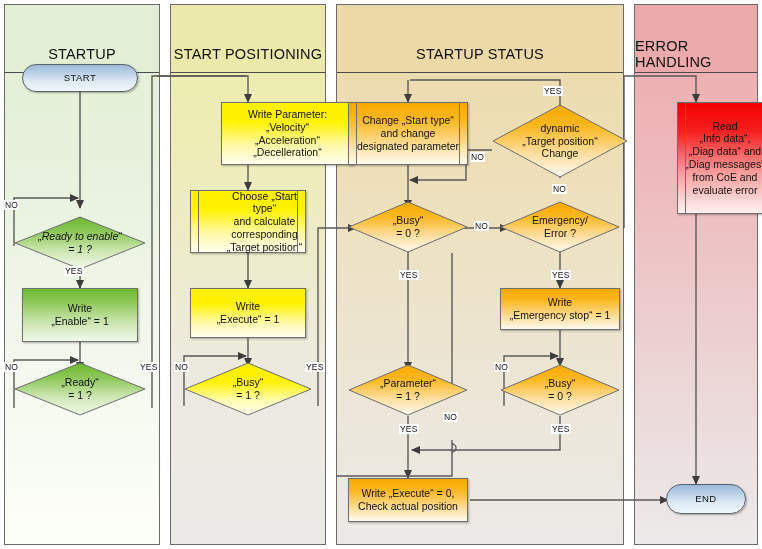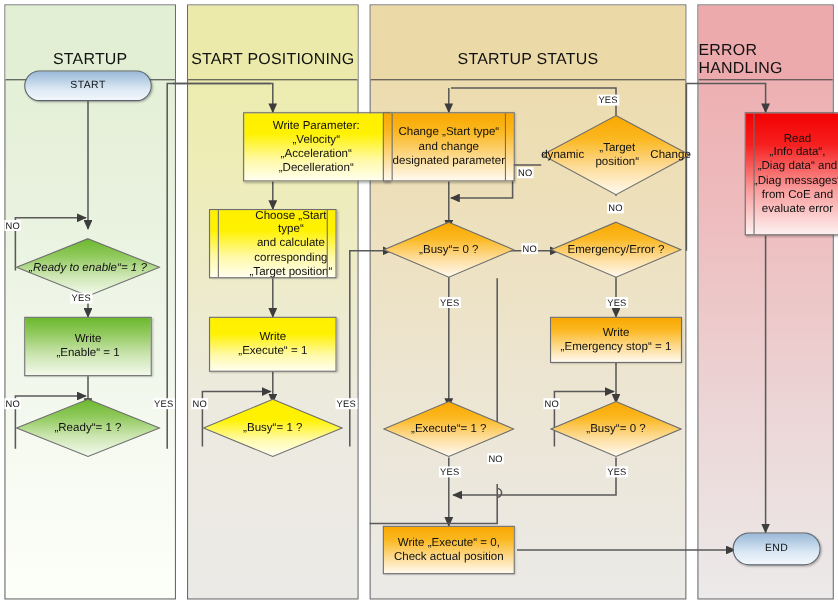--- a/index.html
+++ b/index.html
@@ -35,22 +35,22 @@
   .pre::before{left:7px;} .pre::after{right:7px;}
 
   .term{border:1px solid #59616b;border-radius:999px;font-size:9.5px;letter-spacing:.4px;
         background:linear-gradient(to bottom,#9bb9d8 0%,#b9d0e6 30%,#dce9f4 62%,#f1f7fc 100%);
         box-shadow:1px 1px 2px rgba(0,0,0,.30);}
 
   
   .dec{position:absolute;}
   .dec .dshape{position:absolute;left:0;top:0;width:100%;height:100%;}
   .dec .dtx{position:absolute;left:0;top:0;width:100%;height:100%;
-            display:flex;flex-direction:row;align-items:center;justify-content:center;
-            font-size:10.5px;line-height:1.2;color:#111;text-align:center;}
+            display:flex;flex-direction:column;align-items:center;justify-content:center;
+            font-size:10.5px;line-height:1.2;color:#111;}
 
   
   .g-green{background:linear-gradient(to bottom,#6cb82e 0%,#8fc95b 26%,#c8e3ab 62%,#f2f9ea 100%);}
   .g-yellow{background:linear-gradient(to bottom,#ffef00 0%,#fff200 30%,#fff9a8 70%,#ffffef 100%);}
   .g-orange{background:linear-gradient(to bottom,#f9a800 0%,#fbb821 28%,#fdd98b 64%,#fffaf0 100%);}
   .g-red{background:linear-gradient(to bottom,#f40000 0%,#f62020 26%,#f99f9f 64%,#fdf0f0 100%);margin-left:29px;}
 
   
   .elbl{position:absolute;background:#ffffff;border:0;font-size:8.5px;color:#111;
         padding:0 1px;line-height:10px;letter-spacing:.2px;}
@@ -270,21 +270,21 @@
   <div class="node proc g-orange" style="left:500px;top:288px;width:120px;height:42px;flex-direction:column;">
     <div>Write</div>
     <div>„Emergency stop“ = 1</div>
   </div>
 
   <div class="dec" style="left:348px;top:364px;width:120px;height:52px;">
     <svg class="dshape" viewBox="0 0 120 52" preserveAspectRatio="none">
       <polygon points="60,1 119,26 60,51 1,26" fill="url(#gr3)" stroke="#6e6e6e" stroke-width="1"></polygon>
     </svg>
     <div class="dtx">
-      <div>„Execute“</div>
+      <div>„Parameter“</div>
       <div>= 1 ?</div>
     </div>
   </div>
 
   <div class="dec" style="left:500px;top:364px;width:120px;height:52px;">
     <svg class="dshape" viewBox="0 0 120 52" preserveAspectRatio="none">
       <polygon points="60,1 119,26 60,51 1,26" fill="url(#gr3)" stroke="#6e6e6e" stroke-width="1"></polygon>
     </svg>
     <div class="dtx">
       <div>„Busy“</div>

